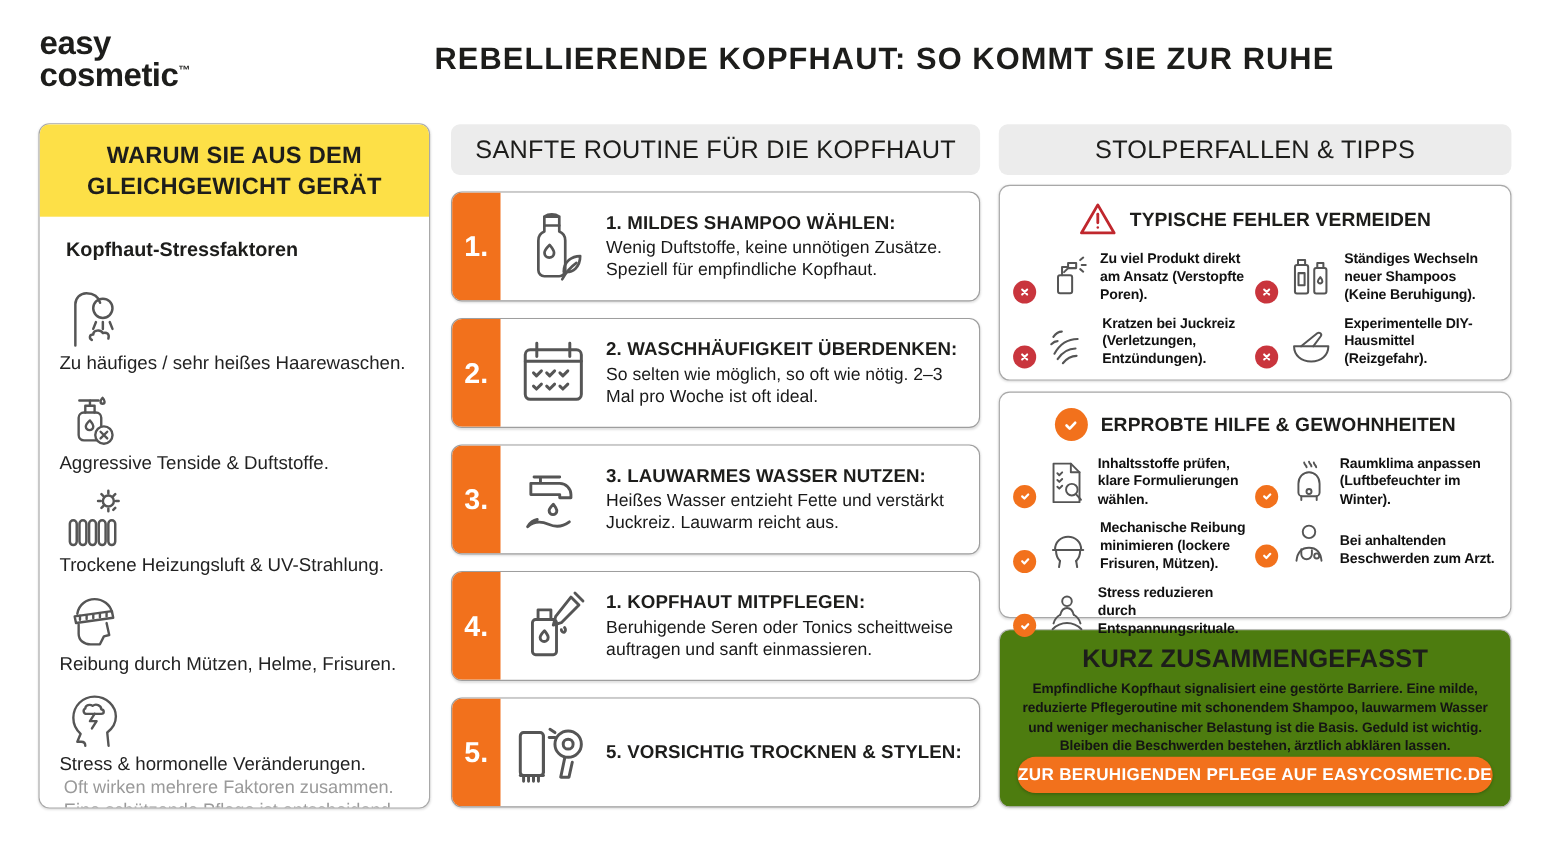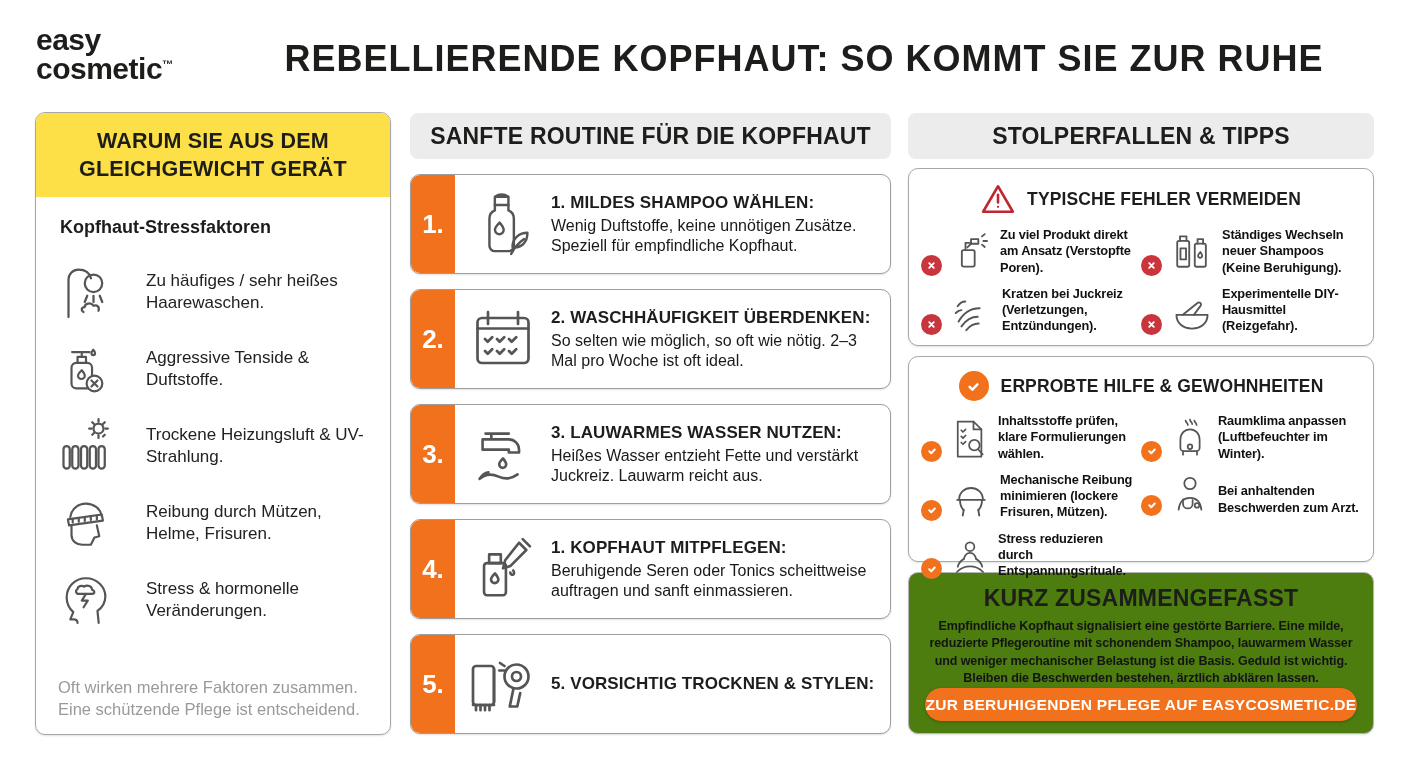--- a/index.html
+++ b/index.html
@@ -4,32 +4,32 @@
 <style>
   * { margin:0; padding:0; box-sizing:border-box; }
   html,body { width:1408px; height:768px; }
   body {
     position:relative; overflow:hidden; background:#ffffff;
     font-family:"Liberation Sans", sans-serif; color:#1d1d1b;
   }
   
   .logo { position:absolute; left:36px; top:26px; font-weight:bold; font-size:30px; line-height:0.95; letter-spacing:-0.5px; color:#1d1d1b; }
   .logo .tm { font-size:11px; vertical-align:super; font-weight:bold; }
-  .main-title { position:absolute; left:225px; right:25px; top:38px; text-align:center; font-size:36px; font-weight:bold; letter-spacing:1px; color:#1d1d1b; }
+  .main-title { position:absolute; left:225px; right:25px; top:38px; text-align:center; font-size:28px; font-weight:bold; letter-spacing:1px; color:#1d1d1b; }
   
-  .band { background:#ececec; border-radius:8px; height:46px; display:flex; align-items:center; justify-content:center; font-weight:bold; font-size:23px; letter-spacing:0.2px; }
+  .band { background:#ececec; border-radius:8px; height:46px; display:flex; align-items:center; justify-content:center; font-weight:normal; font-size:23px; letter-spacing:0.2px; }
   .card { background:#fff; border:1.5px solid #a8a8a8; border-radius:10px; box-shadow:0 1px 2px rgba(0,0,0,.12); }
   .icon { color:#555; flex-shrink:0; }
   svg { display:block; }
   
   .col-left { position:absolute; left:35px; top:112px; width:356px; height:623px; overflow:hidden; display:flex; flex-direction:column; }
   .left-header { background:#fde047; padding:15px 10px 14px; text-align:center; font-weight:bold; font-size:21.5px; line-height:1.28; white-space:pre-line; letter-spacing:0.2px; }
   .left-body { flex:1; display:flex; flex-direction:column; padding:16px 18px 14px; }
   .left-subtitle { font-weight:bold; font-size:18px; margin:4px 0 10px 6px; }
-  .stress-item { display:flex; align-items:center; gap:28px; margin-top:11px; min-height:66px; }
+  .stress-item { display:flex; align-items:flex-start; gap:0; margin-top:11px; min-height:66px;flex-direction:column; }
   .stress-item .icon { width:64px; display:flex; justify-content:center; }
   .stress-text { font-size:17px; line-height:1.28; color:#222; }
   .left-footer { margin-top:auto; color:#9a9a9a; font-size:16.5px; line-height:1.3; white-space:pre-line; padding-left:4px; }
   
   .col-mid { position:absolute; left:410px; top:113px; width:481px; }
   .step { display:flex; align-items:stretch; height:100px; margin-top:15px; border:1.5px solid #9e9e9e; border-radius:10px; overflow:hidden; background:#fff; box-shadow:0 1px 2px rgba(0,0,0,.12); }
   .step-num { width:44px; background:var(--orange); color:#fff; font-weight:bold; font-size:26px; display:flex; align-items:center; justify-content:center; flex-shrink:0; }
   .step-icon { width:96px; display:flex; align-items:center; justify-content:center; flex-shrink:0; }
   .step-text { flex:1; display:flex; flex-direction:column; justify-content:center; padding-right:8px; }
   .step-title { font-weight:bold; font-size:17px; letter-spacing:0.1px; }

